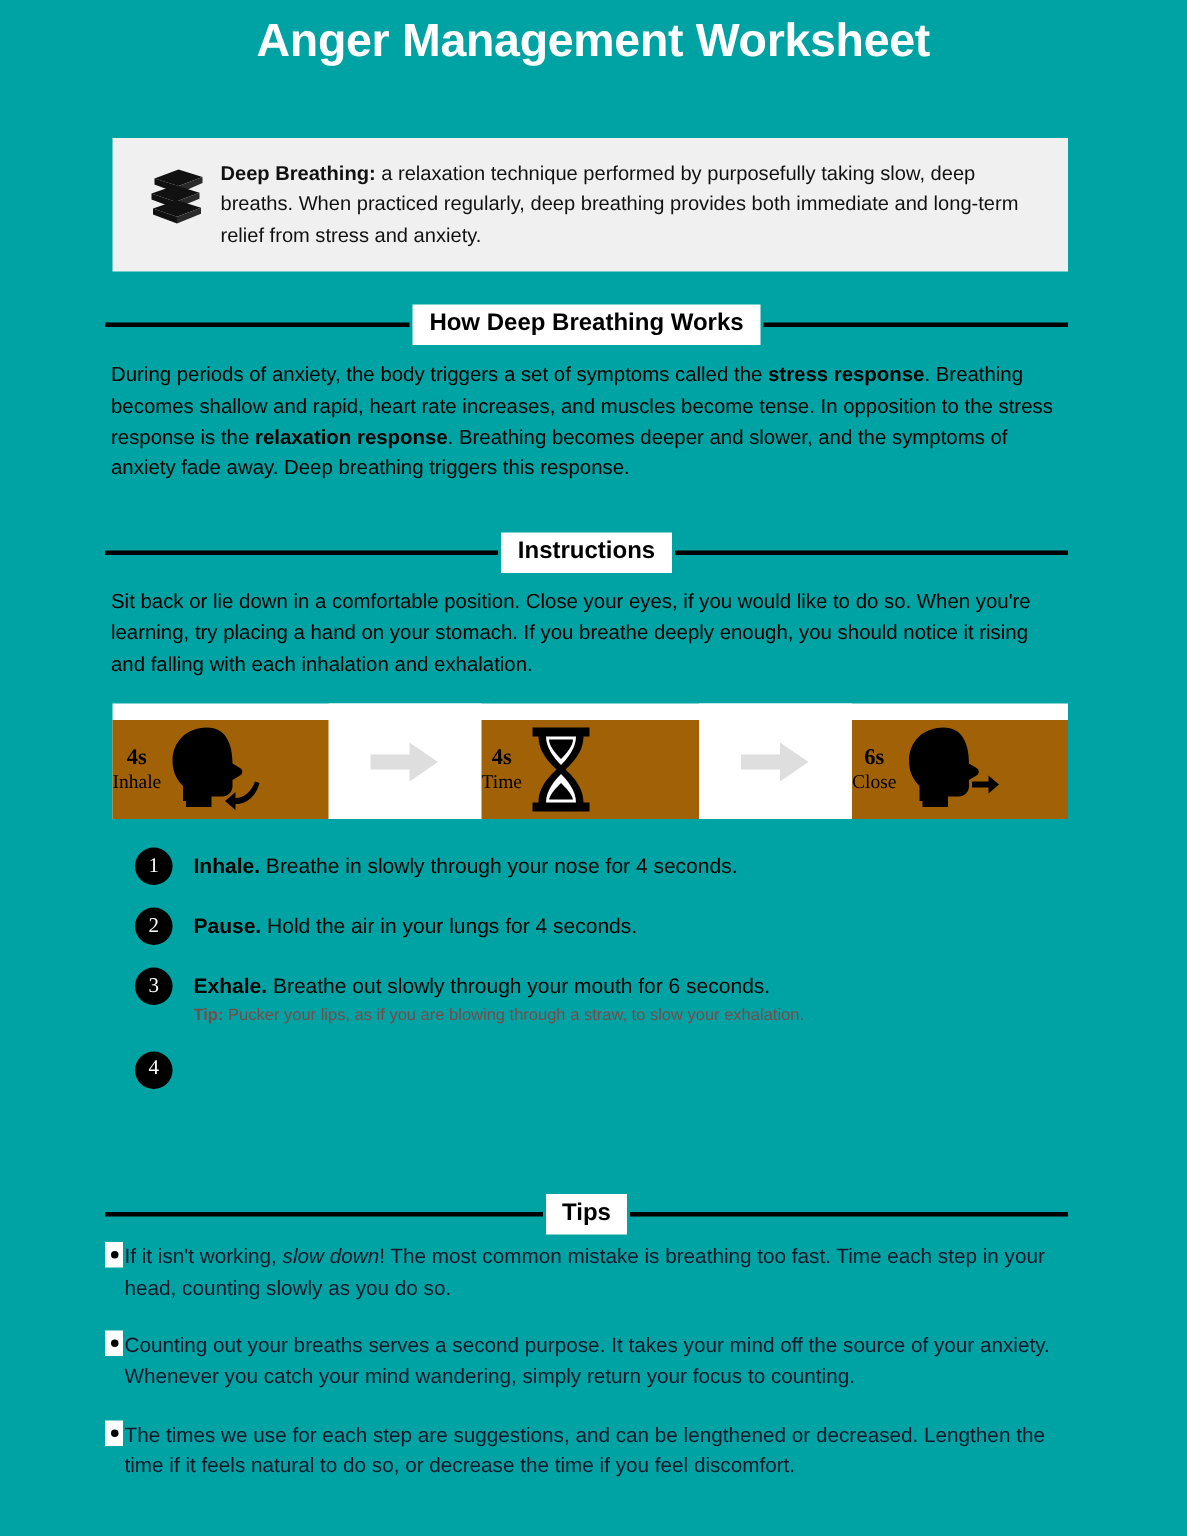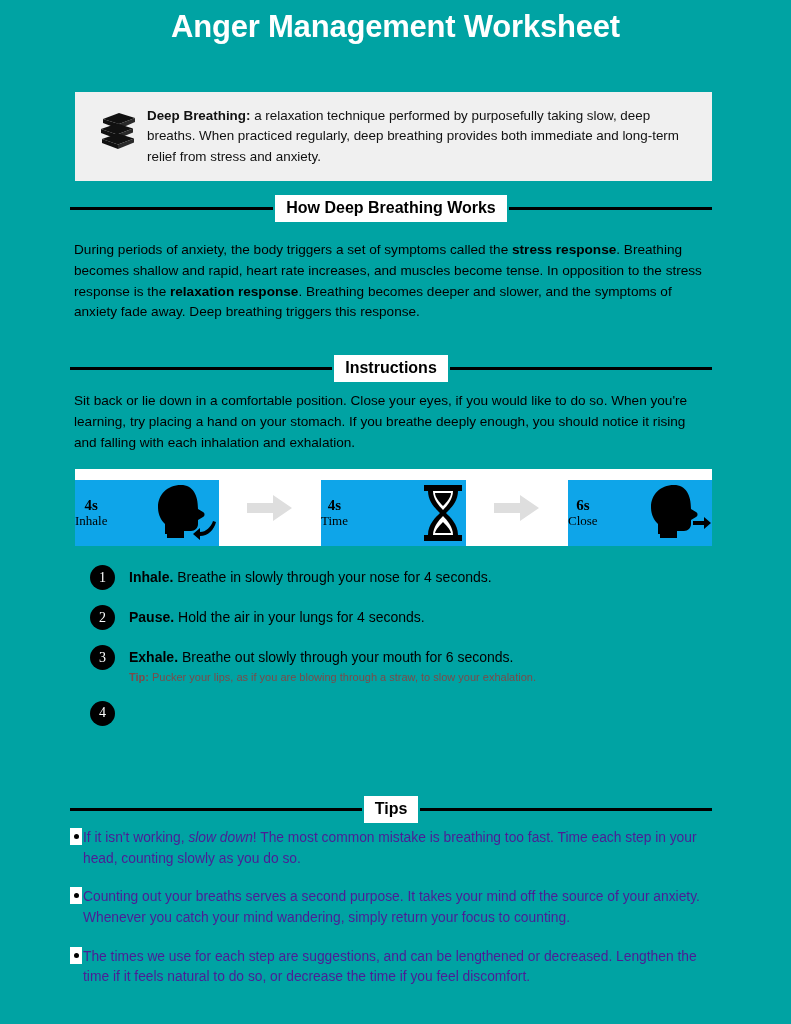--- a/index.html
+++ b/index.html
@@ -97,24 +97,24 @@
     position: absolute;
     left: 75px;
     top: 469px;
     width: 637px;
     height: 77px;
     background: #ffffff;
     display: flex;
     align-items: stretch;
   }
   .breath-panel {
-    background: #0ea5e9;
-    display: flex;
-    align-items: center;
-    justify-content: space-between;
+    background: #a16207;
+    display: flex;
+    align-items: center;
+    justify-content: flex-start;
     gap: 3px;
     position: relative;
     margin-top: 11px;
   }
   .breath-panel.p1 { flex: 0 0 144px; }
   .breath-panel.p2 { flex: 0 0 145px; }
   .breath-panel.p3 { flex: 0 0 144px; }
   .arrow-gap {
     flex: 1 1 auto;
     background: #ffffff;
@@ -208,21 +208,21 @@
     display: block;
     width: 5px;
     height: 5px;
     border-radius: 50%;
     background: #000;
   }
   .tip-text {
     flex: 1 1 auto;
     font-size: 13.8px;
     line-height: 1.5;
-    color: #4c1d95;
+    color: #0f172a;
   }
   .tip-text em { font-style: italic; }
 </style>
 </head>
 <body>
 
 <div class="page-title">Anger Management Worksheet</div>
 
 <div class="definition-card">
   <div class="book-icon">
@@ -238,21 +238,21 @@
         <path d="M5 28 L5 32 L21 38 L21 33.5 Z"></path>
         <path d="M37 27.5 L37 31.5 L21 38 L21 33.5 Z" fill="#2a2a2a"></path>
       </g>
     </svg>
   </div>
   <div class="definition-text">
     <b>Deep Breathing:</b><span> a relaxation technique performed by purposefully taking slow, deep breaths. When practiced regularly, deep breathing provides both immediate and long-term relief from stress and anxiety.</span>
   </div>
 </div>
 
-<div class="section-head" style="top:195px">
+<div class="section-head" style="top:203px">
   <div class="rule"></div>
   <div class="label">How Deep Breathing Works</div>
   <div class="rule"></div>
 </div>
 
 <div class="body-para" style="top:240px">
   <span>During periods of anxiety, the body triggers a set of symptoms called the </span><b>stress response</b><span>. Breathing becomes shallow and rapid, heart rate increases, and muscles become tense. In opposition to the stress response is the </span><b>relaxation response</b><span>. Breathing becomes deeper and slower, and the symptoms of anxiety fade away. Deep breathing triggers this response.</span>
 </div>
 
 <div class="section-head" style="top:355px">

